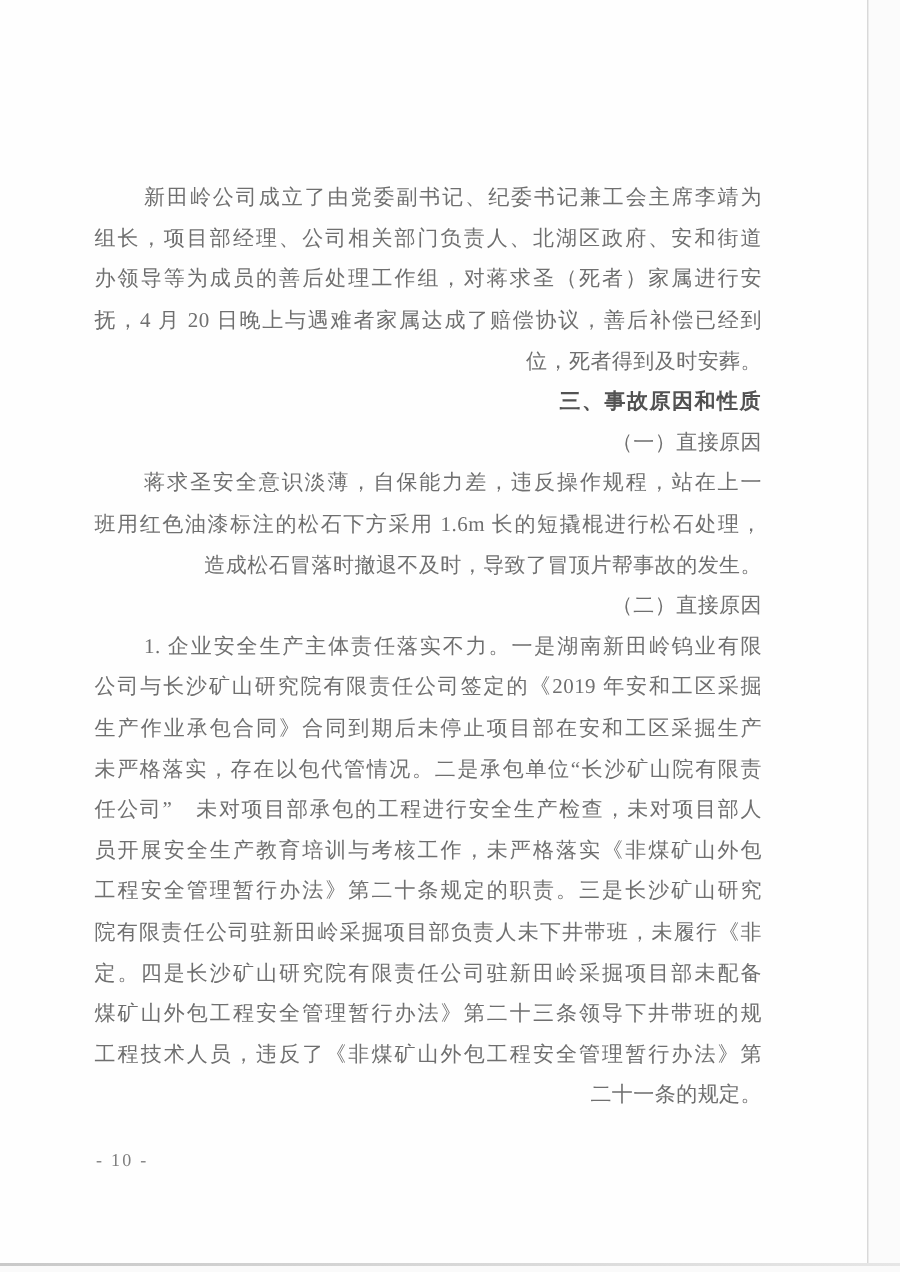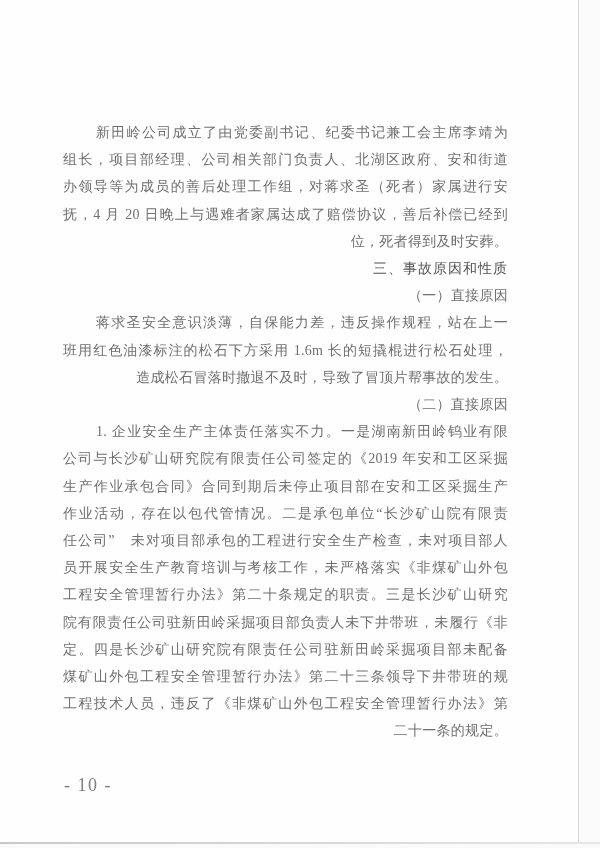--- a/index.html
+++ b/index.html
@@ -32,32 +32,31 @@
     letter-spacing: 0.3px;
   }
   .line { text-align: right; }
   .line.fill {
     text-align: justify;
     text-align-last: justify;
     -moz-text-align-last: justify;
   }
   .line.indent { text-indent: 33px; }
   .line.heading {
-    font-weight: normal;
+    font-weight: bold;
     color: var(--heading);
     letter-spacing: 1px;
   }
   .page-number {
     position: absolute;
     left: 64px; top: 764px;
-    font-size: 18px;
+    font-size: 12px;
     line-height: 18px;
     letter-spacing: 1.5px;
     color: var(--page_number);
-    margin-top: 12px;
   }
   
   .edge-v {
     position: absolute;
     left: 578px; top: 0;
     width: 1px; height: 843px;
     background: var(--edge);
   }
   .edge-h {
     position: absolute;
@@ -91,21 +90,21 @@
     <div class="line">位，死者得到及时安葬。</div>
     <div class="line indent heading">三、事故原因和性质</div>
     <div class="line indent">（一）直接原因</div>
     <div class="line indent fill">蒋求圣安全意识淡薄，自保能力差，违反操作规程，站在上一</div>
     <div class="line fill">班用红色油漆标注的松石下方采用 1.6m 长的短撬棍进行松石处理，</div>
     <div class="line">造成松石冒落时撤退不及时，导致了冒顶片帮事故的发生。</div>
     <div class="line indent">（二）直接原因</div>
     <div class="line indent fill">1. 企业安全生产主体责任落实不力。一是湖南新田岭钨业有限</div>
     <div class="line fill">公司与长沙矿山研究院有限责任公司签定的《2019 年安和工区采掘</div>
     <div class="line fill">生产作业承包合同》合同到期后未停止项目部在安和工区采掘生产</div>
-    <div class="line fill">作业活动，存在以包代管情况。二是承包单位“长沙矿山院有限责</div>
+    <div class="line fill">未严格落实，存在以包代管情况。二是承包单位“长沙矿山院有限责</div>
     <div class="line fill">任公司”　未对项目部承包的工程进行安全生产检查，未对项目部人</div>
     <div class="line fill">员开展安全生产教育培训与考核工作，未严格落实《非煤矿山外包</div>
     <div class="line fill">工程安全管理暂行办法》第二十条规定的职责。三是长沙矿山研究</div>
     <div class="line fill">院有限责任公司驻新田岭采掘项目部负责人未下井带班，未履行《非</div>
     <div class="line fill">定。四是长沙矿山研究院有限责任公司驻新田岭采掘项目部未配备</div>
     <div class="line fill">煤矿山外包工程安全管理暂行办法》第二十三条领导下井带班的规</div>
     <div class="line fill">工程技术人员，违反了《非煤矿山外包工程安全管理暂行办法》第</div>
     <div class="line">二十一条的规定。</div>
   </div>
 

